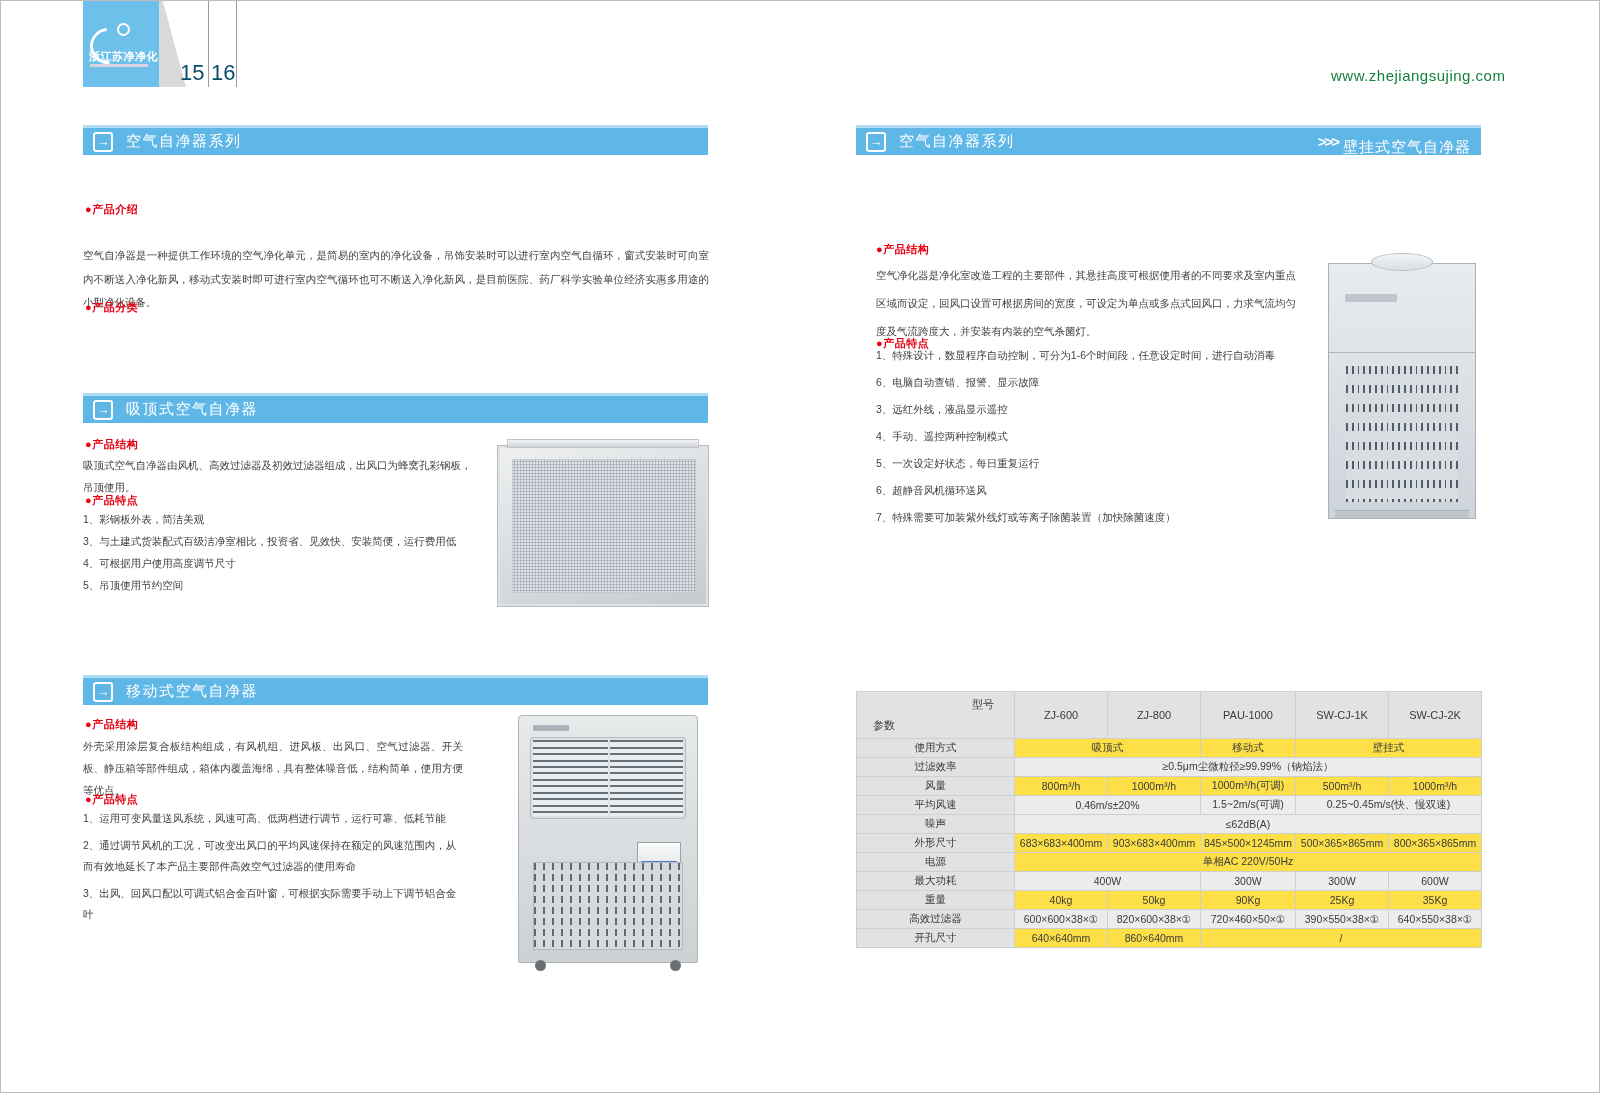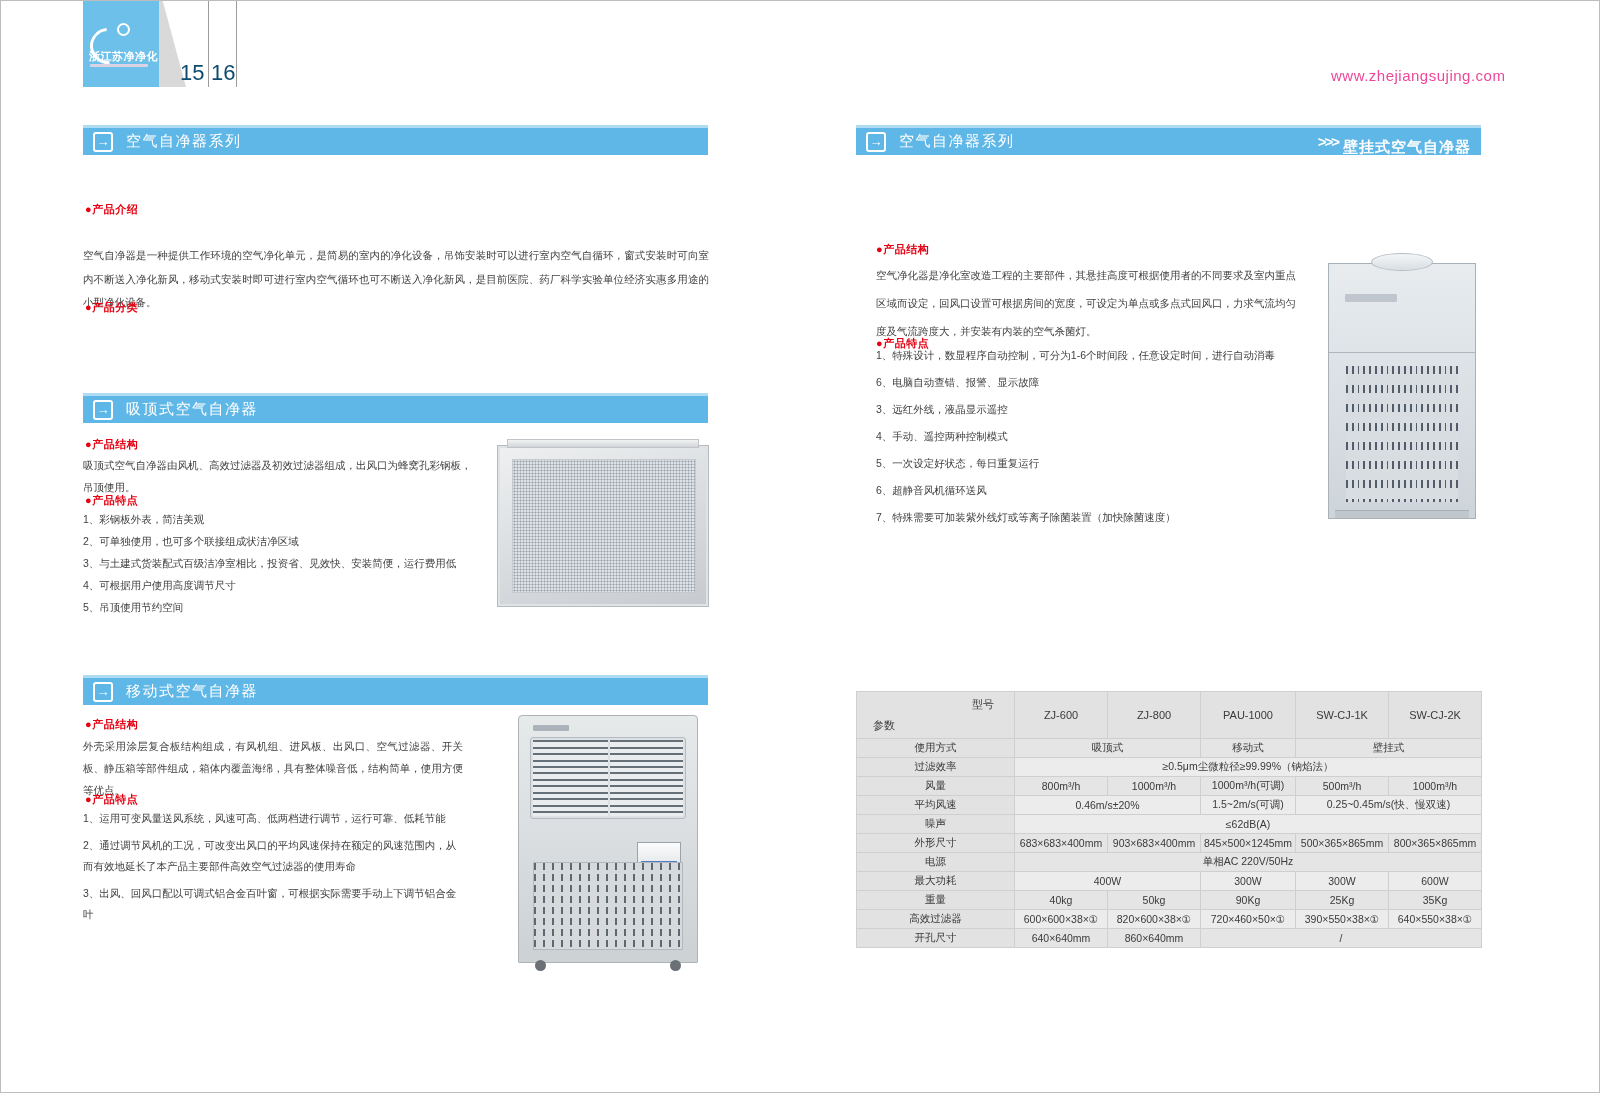--- a/index.html
+++ b/index.html
@@ -8,29 +8,29 @@
 
   
   .logo-block{position:absolute;left:82px;top:0;width:76px;height:86px;background:#6cc0ea;}
   .logo-arc{position:absolute;left:7px;top:27px;width:30px;height:30px;border:3px solid #fff;border-radius:50%;border-top-color:transparent;border-right-color:transparent;transform:rotate(40deg);}
   .logo-dot{position:absolute;left:34px;top:22px;width:9px;height:9px;border:2px solid #fff;border-radius:50%;}
   .logo-text{position:absolute;left:6px;top:48px;width:70px;color:#fff;font-size:11px;font-weight:bold;letter-spacing:0.5px;white-space:nowrap;}
   .logo-sub{position:absolute;left:7px;top:63px;width:58px;height:3px;background:#ffd9dd;opacity:.75;border-radius:1px;}
   .head-tri{position:absolute;left:158px;top:0;width:27px;height:86px;background:#d9d9d9;-webkit-clip-path:polygon(0 0,14% 0,100% 100%,0 100%);clip-path:polygon(0 0,14% 0,100% 100%,0 100%);}
   .head-rule{position:absolute;top:0;width:1px;height:86px;background:#9c9c9c;}
   .pagenum{position:absolute;top:59px;font-size:22px;color:#0c4a6e;}
-  .site-url{position:absolute;left:1330px;top:66px;font-size:15px;color:#ec4899;letter-spacing:0.5px;}
+  .site-url{position:absolute;left:1330px;top:66px;font-size:15px;color:#15803d;letter-spacing:0.5px;}
 
   
   .band{position:absolute;height:27px;width:625px;background:#5eb7e6;border-top:3px solid #b0dcf3;display:flex;align-items:center;}
   .band-icon{display:inline-flex;align-items:center;justify-content:center;width:16px;height:16px;margin-left:10px;border:2px solid #fff;border-radius:3px;color:#fff;font-size:13px;font-weight:bold;line-height:1;}
   .band-title{color:#fff;font-size:15px;letter-spacing:1.5px;margin-left:13px;}
   .band-sub{position:absolute;right:10px;top:0;height:27px;display:flex;align-items:center;color:#fff;}
   .band-sub .chev{font-size:15px;font-weight:bold;letter-spacing:-2px;margin-right:5px;}
-  .band-sub .subt{font-size:15px;font-weight:bold;letter-spacing:1px;margin-top:12px;}
+  .band-sub .subt{font-size:15px;font-weight:normal;letter-spacing:1px;margin-top:12px;}
 
   
   .red-head{position:absolute;color:#e60012;font-size:11px;font-weight:bold;letter-spacing:0.5px;}
   .body-text{position:absolute;color:#3f3f3f;font-size:10.5px;}
   .p-justify{text-align:justify;}
   .feat-item{color:#3f3f3f;}
   .features-s2 .feat-item{line-height:22px;white-space:nowrap;font-size:10.5px;}
   .features-s3 .feat-item{line-height:21px;margin-bottom:6px;font-size:10.5px;}
   .features-right .feat-item{line-height:27px;white-space:nowrap;font-size:10.5px;}
 
@@ -53,21 +53,21 @@
   .wall-unit{position:absolute;left:1327px;top:262px;width:146px;height:254px;background:linear-gradient(180deg,#e8ecef,#cdd4da);border:1px solid #a9b1b8;}
   .wall-collar{position:absolute;top:-11px;left:50%;transform:translateX(-50%);width:60px;height:16px;background:linear-gradient(#f4f6f7,#d9dee2);border:1px solid #b6bdc3;border-radius:50%;}
   .wall-brand{position:absolute;left:16px;top:30px;width:52px;height:8px;background:#99a3ae;opacity:.5;border-radius:1px;}
   .wall-divider{position:absolute;left:0;right:0;top:88px;height:1px;background:#aeb5bc;}
   .wall-slots{position:absolute;left:17px;right:17px;top:102px;bottom:16px;background-color:#d8dde1;background-image:repeating-linear-gradient(180deg,transparent 0 8px,#d8dde1 8px 19px),repeating-linear-gradient(90deg,#525d69 0 1.8px,transparent 1.8px 5.8px);}
   .wall-base{position:absolute;left:6px;right:6px;bottom:0;height:7px;background:#bfc6cc;border-top:1px solid #a9b1b8;}
 
   
   .tech-band{position:absolute;left:855px;top:659px;width:625px;height:22px;background:#5eb7e6;color:#fff;font-size:13px;font-weight:bold;display:flex;align-items:center;padding-left:12px;box-sizing:border-box;letter-spacing:1px;}
   .spec-table{position:absolute;left:855px;top:690px;width:625px;border-collapse:collapse;table-layout:fixed;font-size:10.5px;color:#3a3a3a;}
-  .spec-table th,.spec-table td{border:1px solid #cfcfcf;text-align:center;vertical-align:middle;padding:0 2px;background:#e5e5e5;}
+  .spec-table th,.spec-table td{border:1px solid #cfcfcf;text-align:center;vertical-align:middle;padding:0 2px;background:#fde047;}
   .spec-table thead th{height:46px;background:#e2e2e2;font-weight:normal;font-size:11px;}
   .spec-table td{height:18px;}
   .spec-table td.rowlabel{background:#e2e2e2 !important;}
   #spec-body tr:nth-child(2) td,
   #spec-body tr:nth-child(4) td,
   #spec-body tr:nth-child(5) td,
   #spec-body tr:nth-child(8) td,
   #spec-body tr:nth-child(10) td{background:#ececec;}
   th.corner{position:relative;background:#e2e2e2;background-image:linear-gradient(to right bottom,transparent 49.5%,#b9b9b9 49.5%,#b9b9b9 50.5%,transparent 50.5%);}
   .corner-top{position:absolute;right:20px;top:5px;font-size:11px;}
@@ -102,21 +102,20 @@
 
   <div class="band" style="left:82px;top:392px;">
     <span class="band-icon">→</span>
     <span class="band-title">吸顶式空气自净器</span>
   </div>
   <div class="red-head" style="left:84px;top:436px;">●产品结构</div>
   <div class="body-text" style="left:82px;top:454px;width:398px;line-height:21.5px;">吸顶式空气自净器由风机、高效过滤器及初效过滤器组成，出风口为蜂窝孔彩钢板，吊顶使用。</div>
   <div class="red-head" style="left:84px;top:492px;">●产品特点</div>
   <div class="body-text features-s2" style="left:82px;top:507px;width:440px;">
       <div class="feat-item">1、彩钢板外表，简洁美观</div>
-      <div class="feat-item">2、可单独使用，也可多个联接组成状洁净区域</div>
       <div class="feat-item">3、与土建式货装配式百级洁净室相比，投资省、见效快、安装简便，运行费用低</div>
       <div class="feat-item">4、可根据用户使用高度调节尺寸</div>
       <div class="feat-item">5、吊顶使用节约空间</div>
     </div>
 
   <div class="hepa-box">
     <div class="hepa-mesh"></div>
   </div>
 
   <div class="band" style="left:82px;top:674px;">

